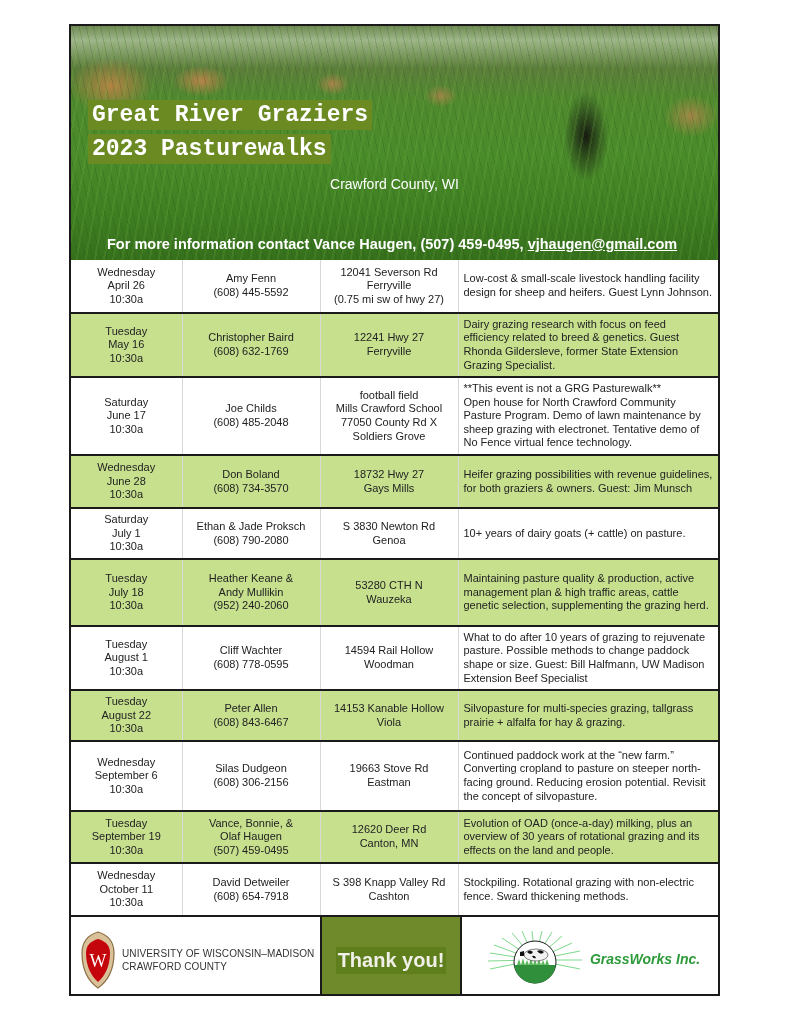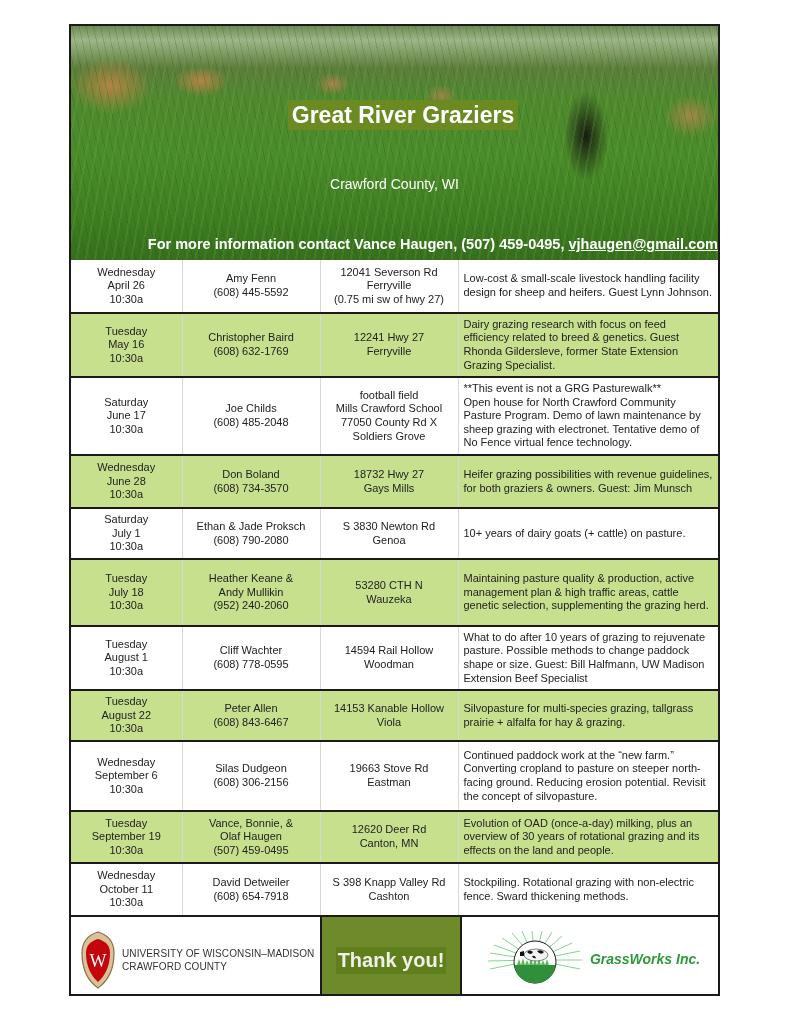--- a/index.html
+++ b/index.html
@@ -14,28 +14,28 @@
         radial-gradient(ellipse 24px 16px at 262px 58px, rgba(190,130,80,0.8), rgba(190,130,80,0) 70%),
         radial-gradient(ellipse 24px 16px at 370px 70px, rgba(190,130,80,0.7), rgba(190,130,80,0) 70%),
         radial-gradient(ellipse 30px 60px at 515px 110px, rgba(20,20,15,0.95), rgba(20,20,15,0) 75%),
         radial-gradient(ellipse 40px 30px at 620px 90px, rgba(190,130,80,0.75), rgba(190,130,80,0) 70%),
         linear-gradient(180deg, #6f8a55 0%, #9fb68a 6%, #5c7d3b 18%, #4f8a2e 32%, #4a8b2a 55%, #3f7f22 80%, #356f1c 100%);
     }
     .hero::before { content: ""; position: absolute; inset: 0;
       background: repeating-linear-gradient(100deg, rgba(120,180,70,0.18) 0 2px, rgba(0,0,0,0) 2px 9px),
                   repeating-linear-gradient(78deg, rgba(30,70,15,0.18) 0 1px, rgba(0,0,0,0) 1px 7px);
     }
-    .hero-title { position: absolute; left: 17px; right: 0; text-align: center; z-index: 1; }
+    .hero-title { position: absolute; left: 17px; right: 0; text-align: left; z-index: 1; font-family: Liberation Mono, monospace; }
     .title-box { display: inline-block; background: #6b8a22; color: #fff; font-weight: bold; font-size: 23px; line-height: 30px; padding: 0 4px; }
     .t1 { top: 74px; }
     .t2 { top: 108px; }
     .t2 .title-box { padding: 0 4px; }
     .county { position: absolute; top: 150px; left: 0; right: 0; text-align: center; color: #fff; font-weight: normal; font-size: 14px; z-index: 1; }
     .welcome { position: absolute; top: 176px; left: 0; right: 0; text-align: center; color: #fff; font-weight: bold; font-size: 24px; z-index: 1; }
-    .contact { position: absolute; top: 210px; left: 0; right: 0; text-align: right; color: #fff; font-weight: bold; font-size: 14.5px; z-index: 1; white-space: nowrap; }
+    .contact { position: absolute; top: 210px; left: 0; right: 0; text-align: left; color: #fff; font-weight: bold; font-size: 14.5px; z-index: 1; white-space: nowrap; padding-left: 36px; }
     .contact a { color: #fff; text-decoration: underline; }
 
     
     table.sched { width: 100%; border-collapse: collapse; table-layout: fixed; }
     table.sched td { font-size: 11px; line-height: 13.6px; vertical-align: middle; padding: 3px 4px; border-left: 1px solid #d8d8d8; }
     table.sched td:first-child { border-left: none; }
     table.sched tr { border-bottom: 2px solid #1a1a1a; }
     table.sched tr.alt { background: #c7e08e; }
     .c-date, .c-host, .c-loc { text-align: center; }
     .c-desc { text-align: left; padding-left: 5px !important; }
@@ -55,20 +55,23 @@
     .gw-name { color: #2e9a3a; font-weight: bold; font-style: italic; font-size: 14px; margin-top: -2px; }
   </style>
 </head>
 <body>
 
 <div class="page">
 
   <div class="hero">
     <div class="hero-title t1">
       <span class="title-box">Great River Graziers</span>
+    </div>
+    <div class="hero-title t2">
+      <span class="title-box">2023 Pasturewalks</span>
     </div>
     <div class="county">Crawford County, WI</div>
     <div class="contact">
       <span>For more information contact Vance Haugen, (507) 459-0495, </span><a>vjhaugen@gmail.com</a>
     </div>
   </div>
 
   <table class="sched">
     <colgroup>
         <col class="w1">

